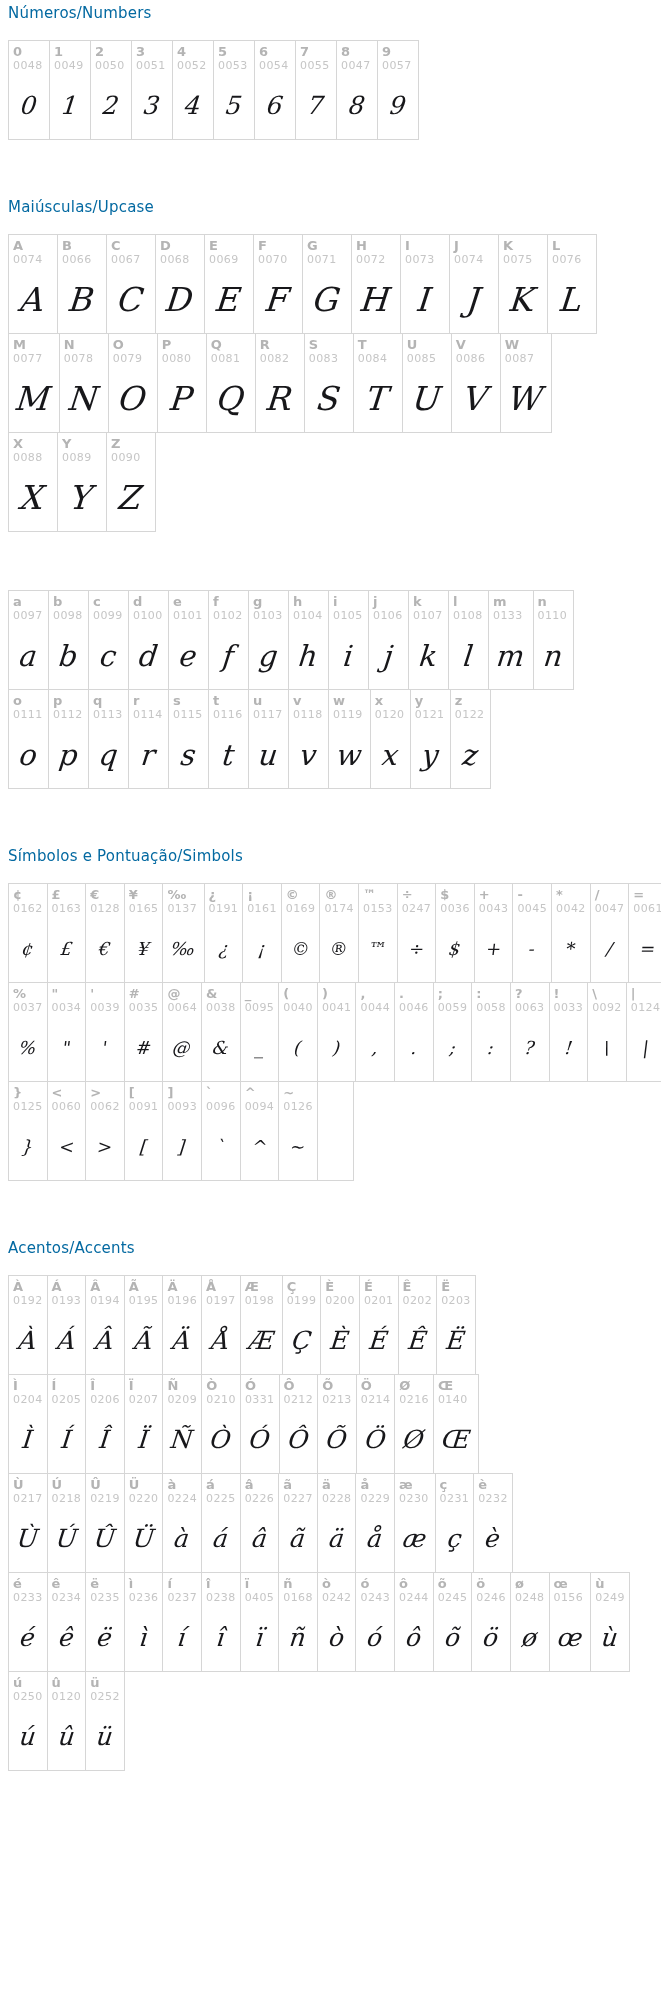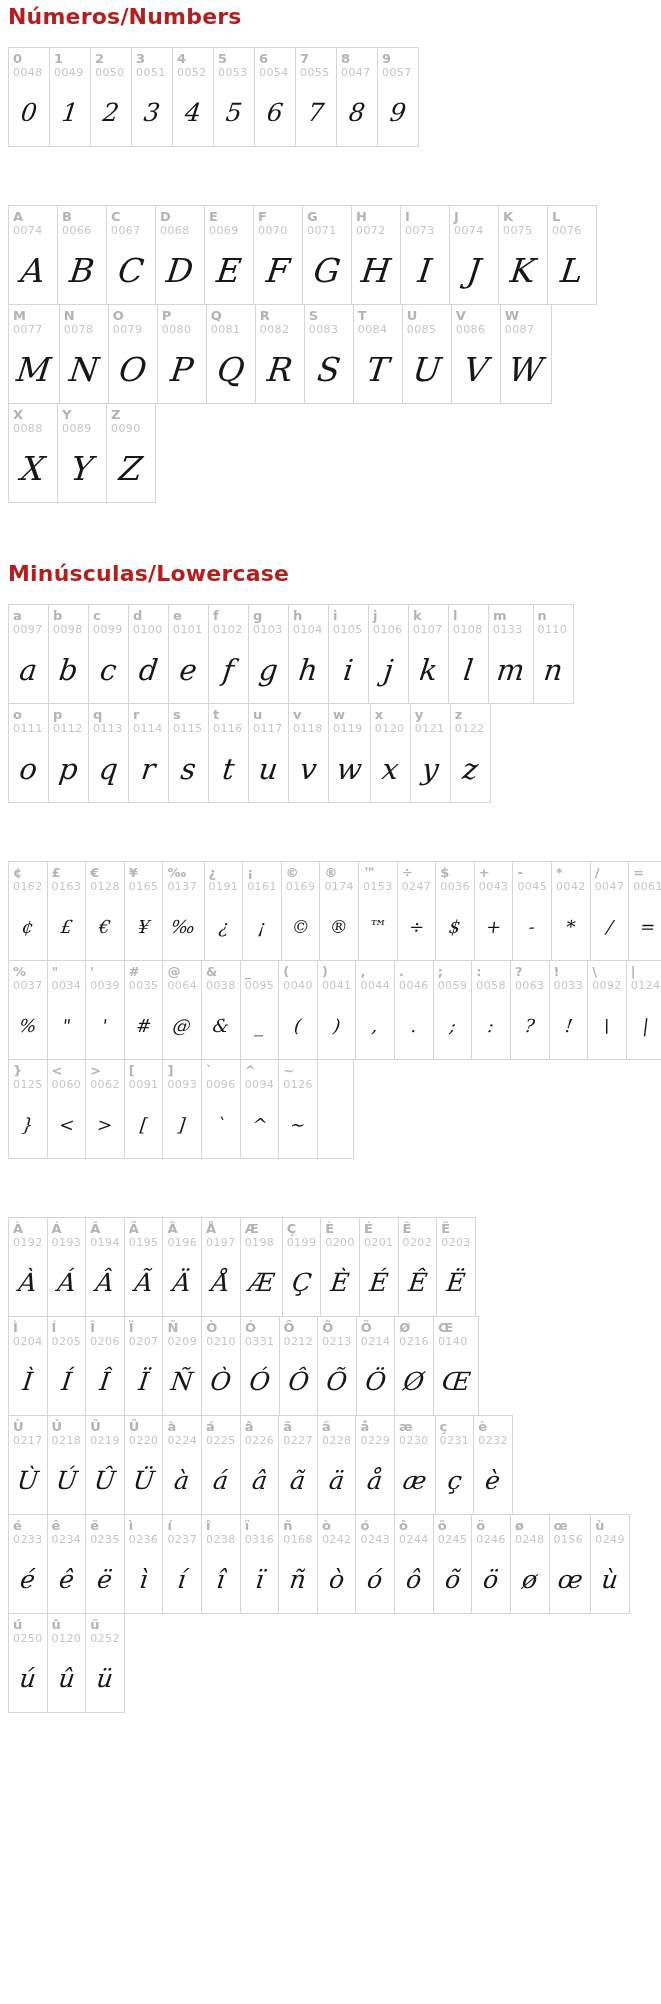--- a/index.html
+++ b/index.html
@@ -1,19 +1,19 @@
 <!DOCTYPE html>
 <html><head>
 <meta charset="utf-8">
 <style>
   html,body{margin:0;padding:0;background:#ffffff;}
   body{width:661px;min-height:2004px;font-family:"DejaVu Sans",sans-serif;box-sizing:border-box;}
   .wrap{padding:4px 0 40px 8px;}
   .section{margin-bottom:58px;}
-  .section-title{font-size:22px;font-weight:700;color:#b91c1c;margin:0 0 18px 0;letter-spacing:0.2px;}
+  .section-title{font-size:15px;font-weight:400;color:#0369a1;margin:0 0 18px 0;letter-spacing:0.2px;}
   .grid-row{display:flex;flex-wrap:nowrap;padding-left:1px;}
   .grid-row + .grid-row{margin-top:-1px;}
   .cell{
     border:1px solid #d6d6d6;margin-left:-1px;box-sizing:border-box;
     height:100px;background:#fff;display:flex;flex-direction:column;flex:0 0 auto;
   }
   .hd{padding:3px 4px 0 4px;}
   .ch{font-size:13px;font-weight:bold;color:#b4b4b4;line-height:15px;min-height:15px;white-space:pre;}
   .code{font-size:11px;color:#c6c6c6;line-height:13px;letter-spacing:0.4px;min-height:13px;}
   .glyph{
@@ -102,20 +102,21 @@
         <div class="cell">
           <div class="hd">
             <div class="ch">9</div>
             <div class="code">0057</div>
           </div>
           <div class="glyph">9</div>
         </div>
       </div>
     </section>
     <section class="section sec-upcase">
+      <h2 class="section-title">Maiúsculas/Upcase</h2>
       <div class="grid-row">
         <div class="cell">
           <div class="hd">
             <div class="ch">A</div>
             <div class="code">0074</div>
           </div>
           <div class="glyph">A</div>
         </div>
         <div class="cell">
           <div class="hd">
@@ -292,21 +293,20 @@
         <div class="cell">
           <div class="hd">
             <div class="ch">Z</div>
             <div class="code">0090</div>
           </div>
           <div class="glyph">Z</div>
         </div>
       </div>
     </section>
     <section class="section sec-lowercase">
-      <h2 class="section-title">Minúsculas/Lowercase</h2>
       <div class="grid-row">
         <div class="cell">
           <div class="hd">
             <div class="ch">a</div>
             <div class="code">0097</div>
           </div>
           <div class="glyph">a</div>
         </div>
         <div class="cell">
           <div class="hd">
@@ -481,20 +481,21 @@
         <div class="cell">
           <div class="hd">
             <div class="ch">z</div>
             <div class="code">0122</div>
           </div>
           <div class="glyph">z</div>
         </div>
       </div>
     </section>
     <section class="section sec-symbols">
+      <h2 class="section-title">Símbolos e Pontuação/Simbols</h2>
       <div class="grid-row">
         <div class="cell">
           <div class="hd">
             <div class="ch">¢</div>
             <div class="code">0162</div>
           </div>
           <div class="glyph">¢</div>
         </div>
         <div class="cell">
           <div class="hd">
@@ -790,20 +791,21 @@
         <div class="cell empty">
           <div class="hd">
             <div class="ch"></div>
             <div class="code"></div>
           </div>
           <div class="glyph"></div>
         </div>
       </div>
     </section>
     <section class="section sec-accents">
+      <h2 class="section-title">Acentos/Accents</h2>
       <div class="grid-row">
         <div class="cell">
           <div class="hd">
             <div class="ch">À</div>
             <div class="code">0192</div>
           </div>
           <div class="glyph">À</div>
         </div>
         <div class="cell">
           <div class="hd">
@@ -1101,21 +1103,21 @@
         <div class="cell">
           <div class="hd">
             <div class="ch">î</div>
             <div class="code">0238</div>
           </div>
           <div class="glyph">î</div>
         </div>
         <div class="cell">
           <div class="hd">
             <div class="ch">ï</div>
-            <div class="code">0316</div>
+            <div class="code">0405</div>
           </div>
           <div class="glyph">ï</div>
         </div>
         <div class="cell">
           <div class="hd">
             <div class="ch">ñ</div>
             <div class="code">0168</div>
           </div>
           <div class="glyph">ñ</div>
         </div>

